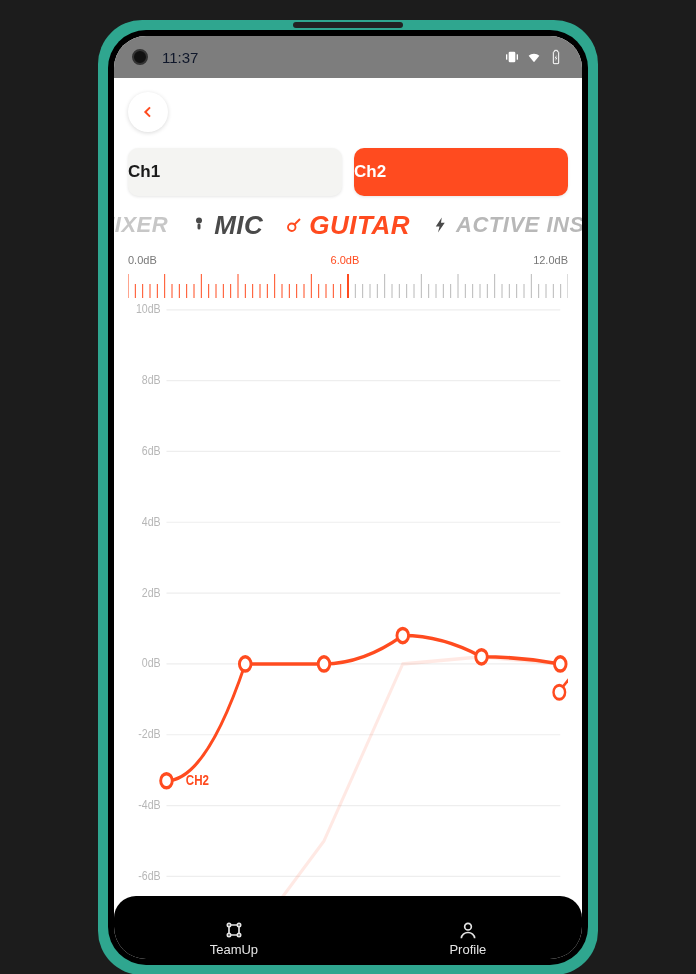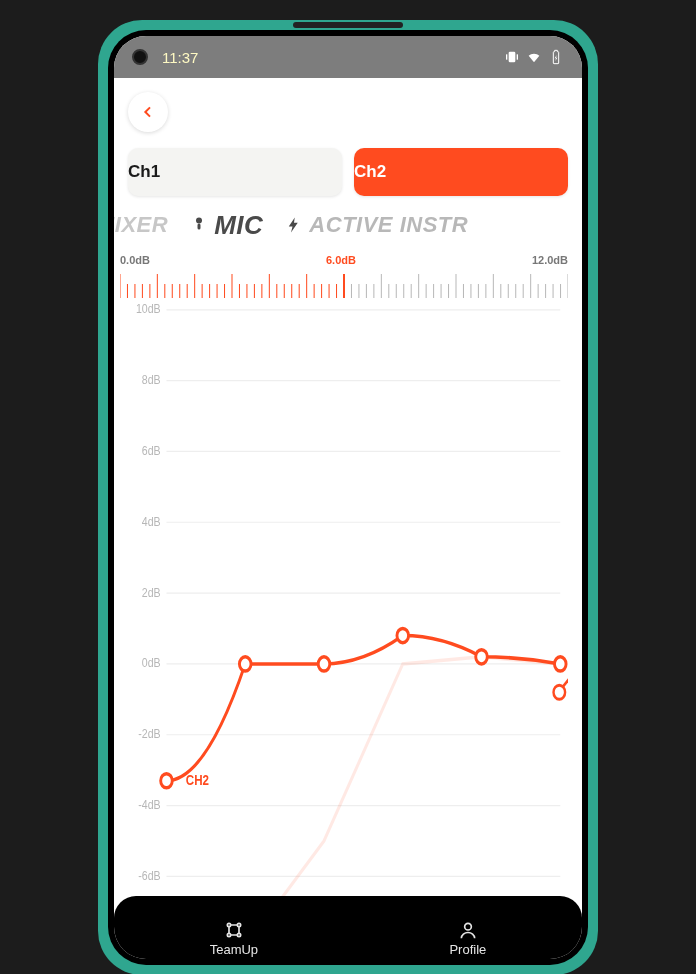--- a/index.html
+++ b/index.html
@@ -53,21 +53,21 @@
     z-index: 20;
   }
   
   .status-bar {
     height: 42px;
     background: #7d7d7d;
     display: flex;
     align-items: center;
     justify-content: space-between;
     padding: 0 18px;
-    color: #fef9c3;
+    color: #0f172a;
     font-size: 15px;
   }
   .status-left { display:flex; align-items:center; gap:14px;}
   .camera-dot { width:16px; height:16px; border-radius:50%; background:#111; border:2px solid #333;}
   .status-icons { display:flex; gap:6px; align-items:center; }
   .status-icons svg { width:16px; height:16px; fill:#fff;}
   
   .header-row {
     padding: 14px 14px 12px 14px;
     display:flex;
@@ -100,21 +100,21 @@
     height:38px;
     margin-left:-18px;
   }
   .mode { display:flex; align-items:center; gap:6px; white-space:nowrap; font-weight:900; font-style:italic; letter-spacing:.5px;}
   .mode.gray { color:#808080; }
   .mode.active { color:#ff4b1f; }
   .mode svg { width:18px; height:18px; }
   .mode .lbl { font-size:26px; }
   .mode.mixer .lbl, .mode.ai .lbl { font-size:22px; color:#bcbcbc; }
   
-  .ruler-wrap { padding: 10px 14px 0 6px; font-weight: bold; }
+  .ruler-wrap { padding: 10px 14px 0 14px; }
   .ruler-labels { display:flex; justify-content:space-between; font-size:11px; color:#777; margin-bottom:2px;}
   .ruler-labels .mid { color:#ff4b1f; }
   .ruler { position:relative; height:30px; overflow:hidden;}
   .ruler svg { width:100%; height:30px; }
   
   .chart-area {
     position:relative;
     flex:1;
     padding: 0px 14px 0 10px;
   }
@@ -189,20 +189,27 @@
       <div class="modes">
         <div class="mode mixer gray">
           <span class="lbl" style="color:#c7c7c7">MIXER</span>
         </div>
         <div class="mode gray">
           <svg viewBox="0 0 24 24" fill="#4a4a4a">
               <circle cx="12" cy="6" r="4"></circle>
               <rect x="10" y="10" width="4" height="8" rx="2"></rect>
             </svg>
           <span class="lbl" style="color:#4a4a4a">MIC</span>
+        </div>
+        <div class="mode active">
+          <svg viewBox="0 0 24 24" fill="none" stroke="#ff4b1f" stroke-width="2.5">
+              <circle cx="9" cy="15" r="5"></circle>
+              <line x1="12" y1="12" x2="20" y2="4"></line>
+            </svg>
+          <span class="lbl">GUITAR</span>
         </div>
         <div class="mode ai gray">
           <svg viewBox="0 0 24 24" fill="#4a4a4a">
               <path d="M13 2L5 14h5l-2 8 9-13h-5z"></path>
             </svg>
           <span class="lbl" style="color:#b8b8b8">ACTIVE INSTR</span>
         </div>
       </div>
 
       <div class="ruler-wrap">

